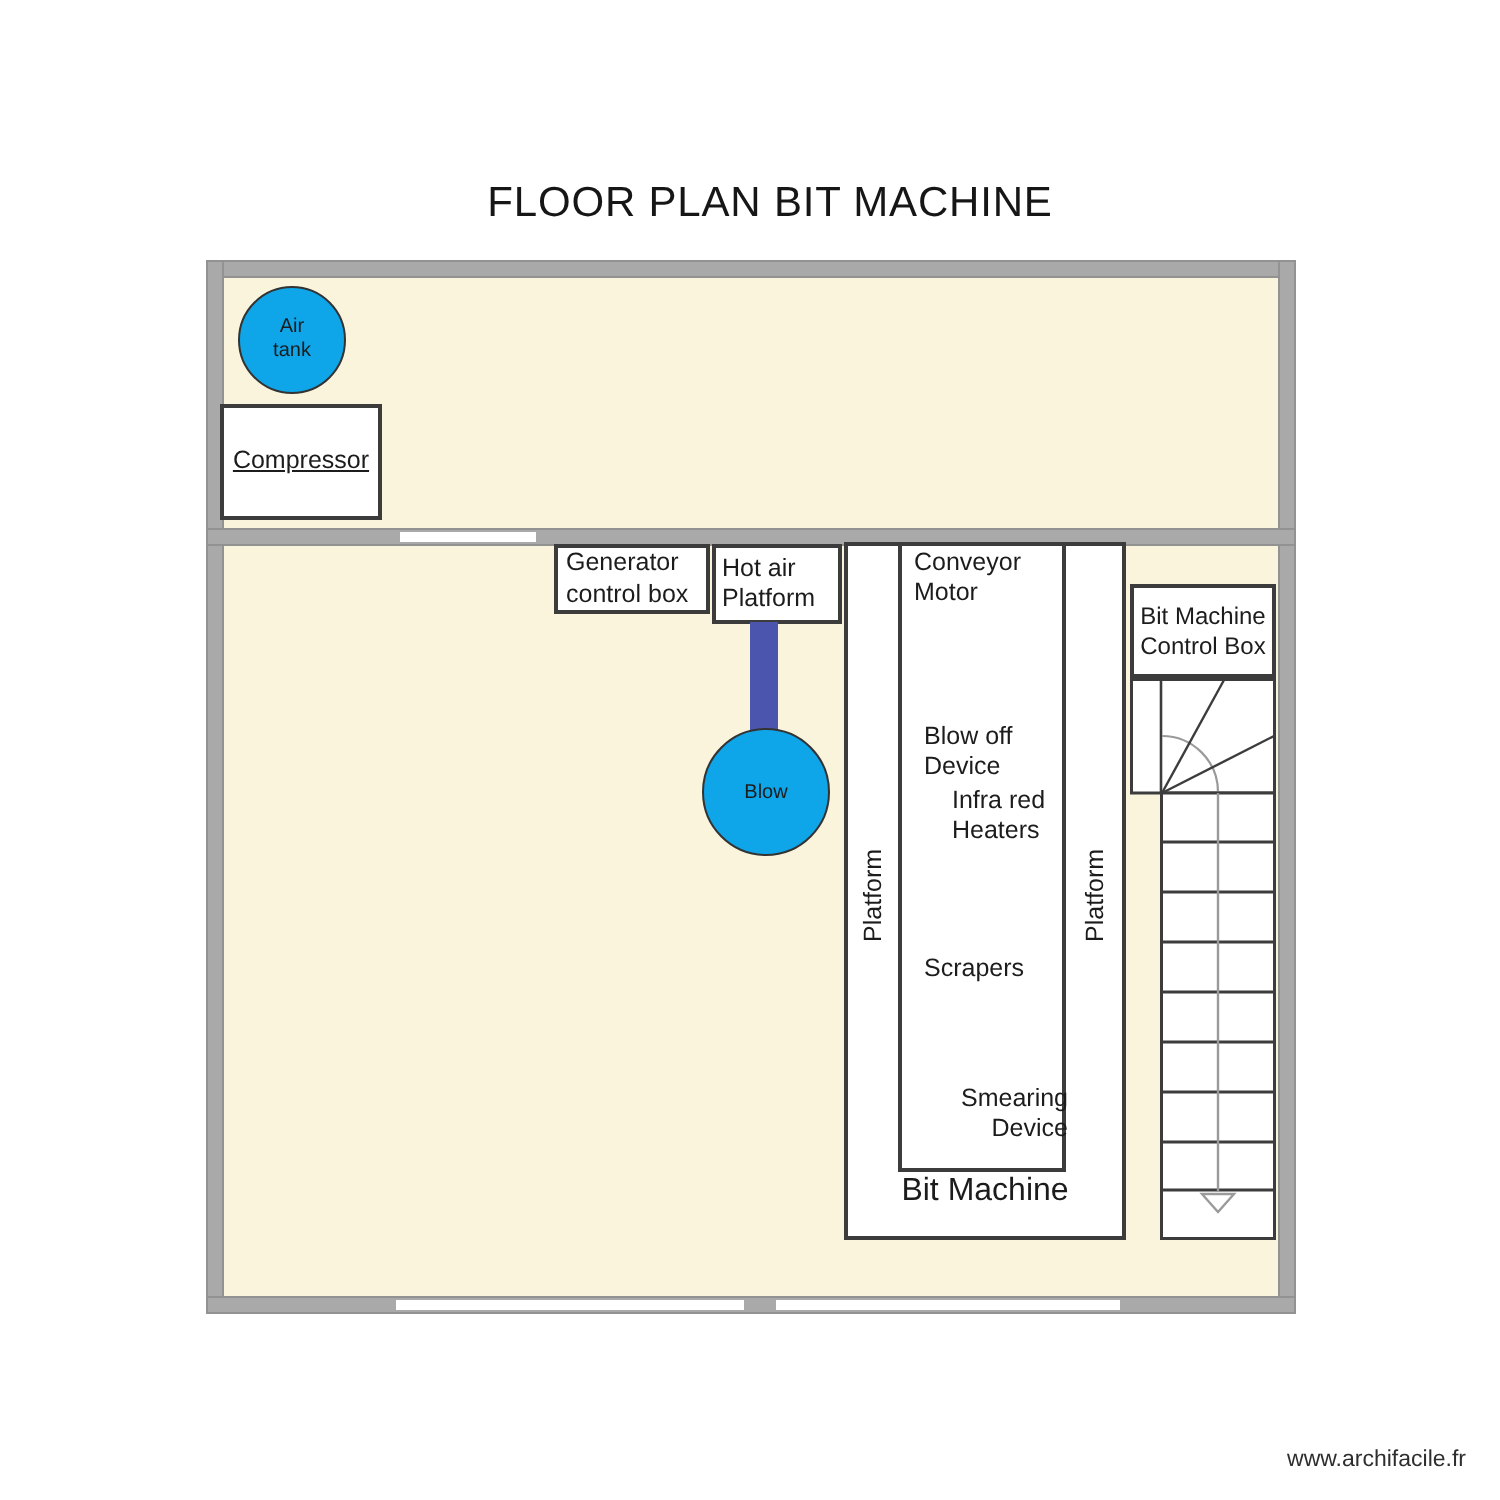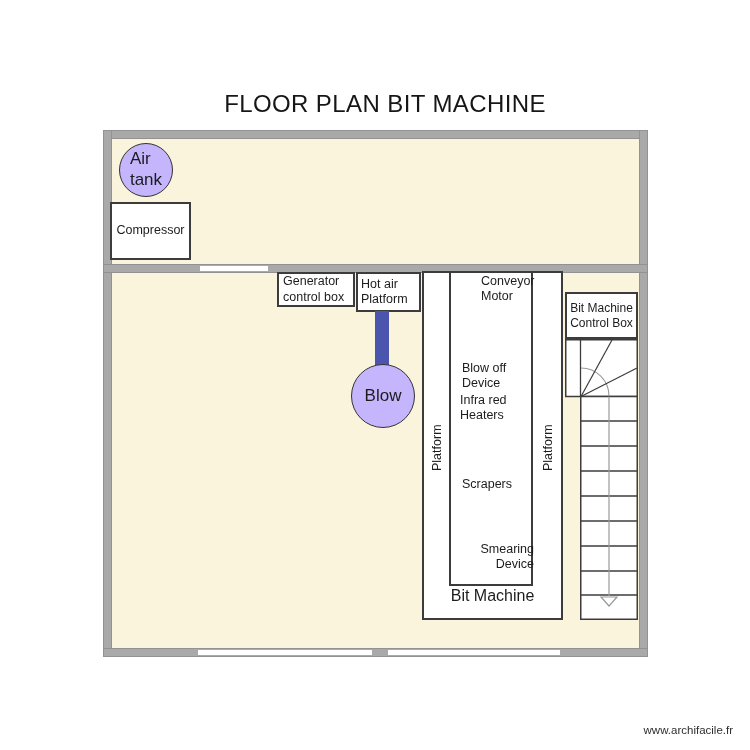--- a/index.html
+++ b/index.html
@@ -5,64 +5,64 @@
   html,body{margin:0;padding:0;}
   body{
     width:750px;height:750px;position:relative;background:#ffffff;
     font-family:"Liberation Sans", sans-serif;color:#1c1c1c;overflow:hidden;
   }
   .abs{position:absolute;}
   .lbl{white-space:pre-line;line-height:1.22;}
   
   #title{
     left:103px;top:90px;width:564px;text-align:center;
-    font-size:24px;letter-spacing:0.4px;color:#161616;
+    font-size:21px;letter-spacing:0.4px;color:#161616;
   }
   
   .wall{background:#a9a9a9;border:1px solid #929292;box-sizing:border-box;}
   #wall-top   {left:103px;top:130px;width:545px;height:9px;}
   #wall-mid   {left:103px;top:264px;width:545px;height:9px;}
   #wall-bottom{left:103px;top:648px;width:545px;height:9px;}
   #wall-left  {left:103px;top:130px;width:9px;height:527px;}
   #wall-right {left:639px;top:130px;width:9px;height:527px;}
   .window{background:#ffffff;height:5px;}
   #win-mid{left:200px;top:266px;width:68px;}
   #win-bot1{left:198px;top:650px;width:174px;}
   #win-bot2{left:388px;top:650px;width:172px;}
   
   .room{background:#faf4dc;}
   #room-upper{left:112px;top:139px;width:527px;height:125px;}
   #room-lower{left:112px;top:273px;width:527px;height:375px;}
   
   .eq-box{background:#ffffff;border:2px solid #3c3c3c;box-sizing:border-box;
           font-size:12.5px;display:flex;align-items:center;}
-  .eq-circle{background:#c4b5fd;border:1.5px solid #333333;border-radius:50%;
-          box-sizing:border-box;font-size:17px;display:flex;align-items:center;
-          justify-content:center;text-align:left;}
+  .eq-circle{background:#0ea5e9;border:1.5px solid #333333;border-radius:50%;
+          box-sizing:border-box;font-size:10px;display:flex;align-items:center;
+          justify-content:center;text-align:center;}
   #air-tank{left:119px;top:143px;width:54px;height:54px;}
-  #compressor{left:110px;top:202px;width:81px;height:58px;justify-content:center;text-align:center;}
+  #compressor{left:110px;top:202px;width:81px;height:58px;justify-content:center;text-align:center;text-decoration:underline;}
   #gen-ctrl-box{left:277px;top:272px;width:78px;height:35px;padding-left:4px;}
   #hot-air-gen{left:356px;top:272px;width:65px;height:40px;padding-left:3px;}
   #pipe{left:375px;top:311px;width:14px;height:55px;background:#4c55ae;}
   #dryer{left:351px;top:364px;width:64px;height:64px;}
   
   #machine{left:422px;top:271px;width:141px;height:349px;background:#ffffff;
            border:2px solid #3c3c3c;box-sizing:border-box;}
   #machine-inner{left:25px;top:-2px;width:84px;height:315px;
            border-left:2px solid #3c3c3c;border-right:2px solid #3c3c3c;
            border-bottom:2px solid #3c3c3c;box-sizing:border-box;}
   .platform{width:25px;top:100px;height:150px;display:flex;align-items:center;
            justify-content:center;font-size:12.5px;
            writing-mode:vertical-rl;transform:rotate(180deg);}
   #platform-left{left:0px;}
   #platform-right{left:110px;width:27px;}
   .part{left:33px;width:74px;font-size:12.5px;}
-  #part-0{top:1px;margin-left:24px;}
+  #part-0{top:1px;}
   #part-1{top:44px;left:38px;margin-top:44px;}
-  #part-2{top:120px;left:36px;}
+  #part-2{top:120px;left:52px;}
   #part-3{top:204px;left:38px;}
   #part-4{top:269px;left:36px;text-align:right;}
   #machine-label{left:0;width:137px;top:314px;text-align:center;font-size:16px;}
   
   #bm-ctrl-box{left:565px;top:292px;width:73px;height:47px;justify-content:center;
                text-align:center;font-size:12px;padding:0;}
   #stairs{left:565px;top:339px;width:73px;height:281px;}
   
   #watermark{right:17px;top:724px;font-size:11.5px;color:#2e2e2e;}
 </style>

